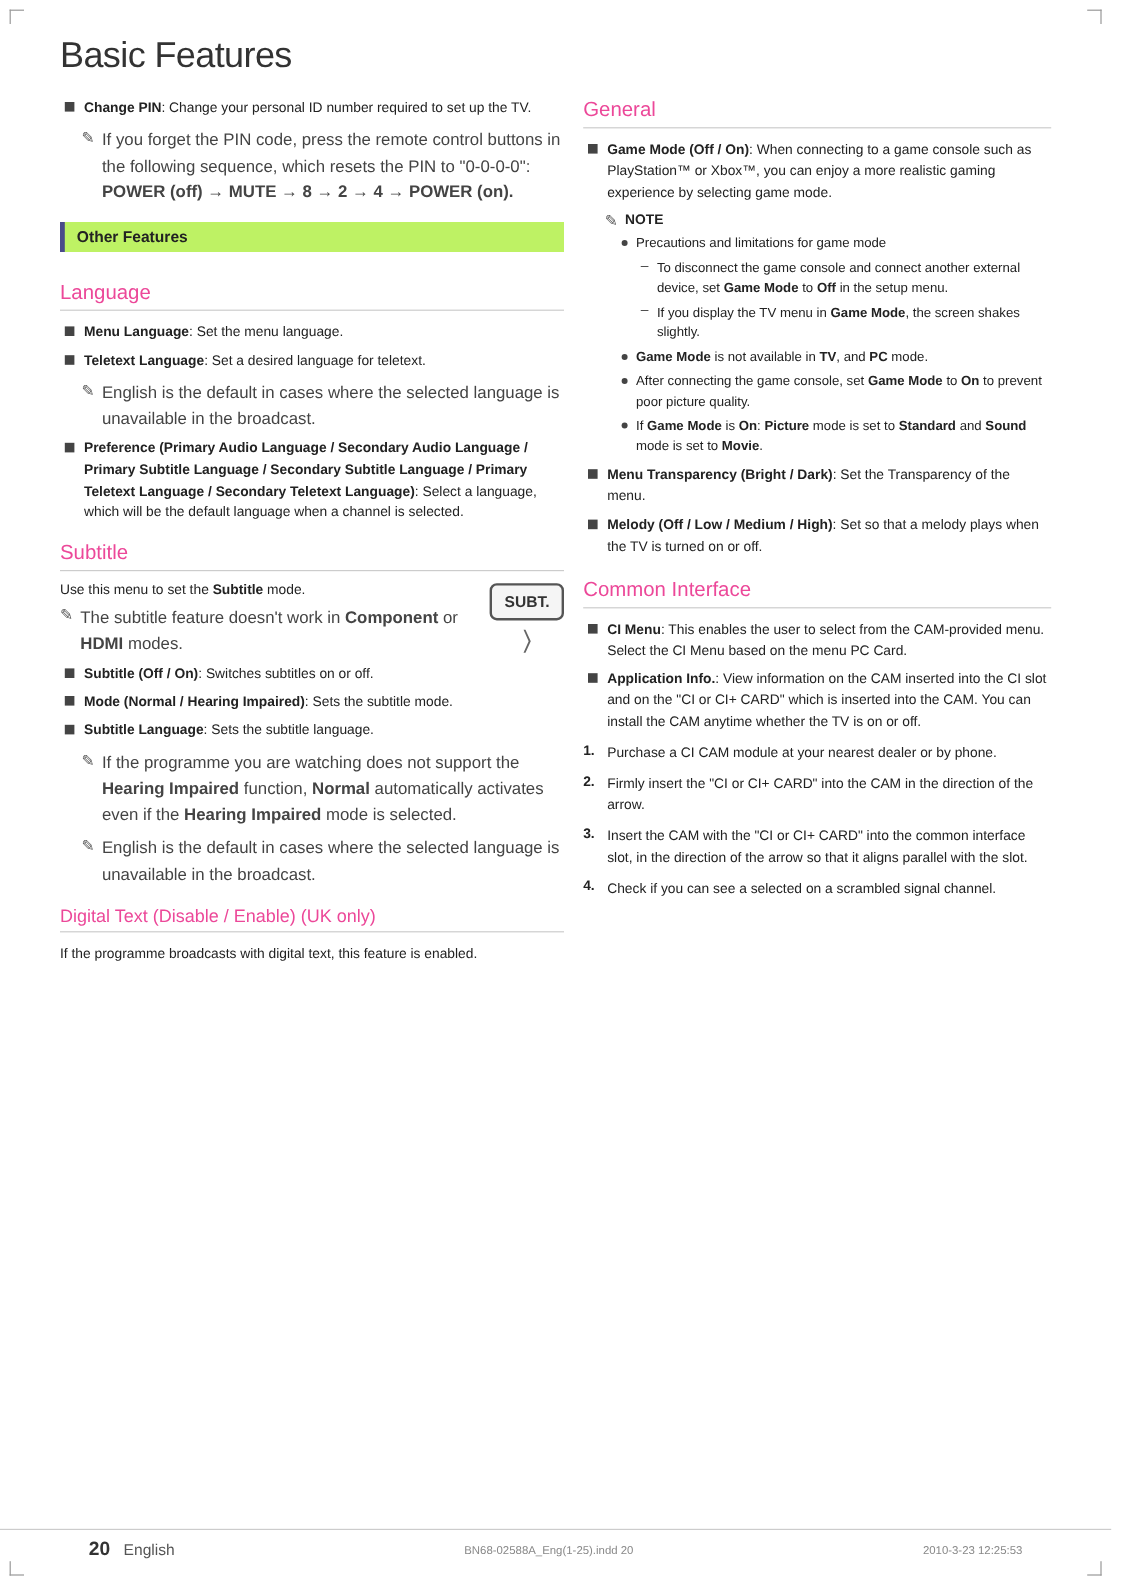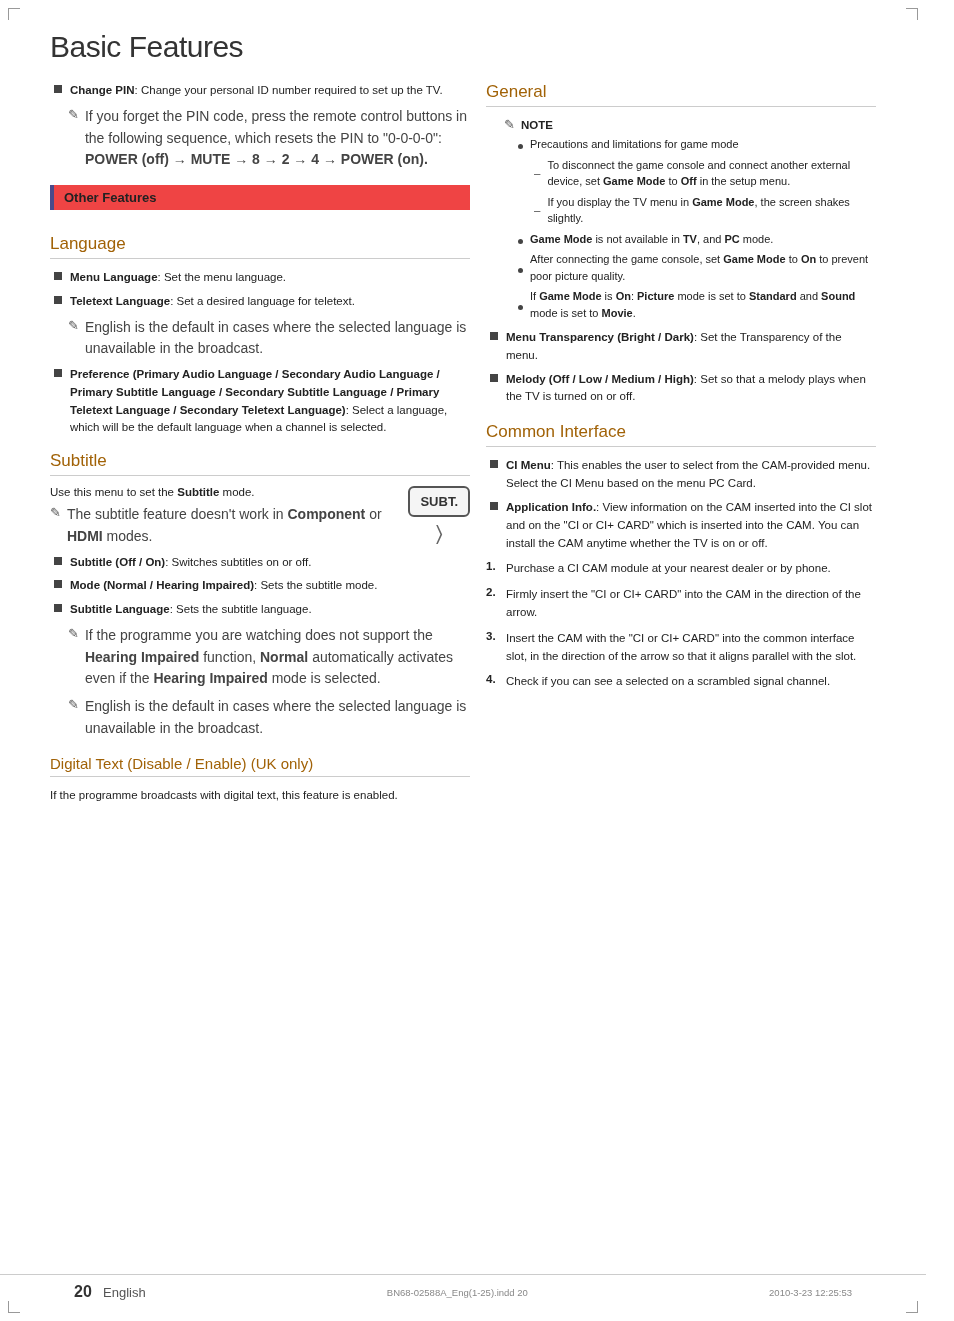--- a/index.html
+++ b/index.html
@@ -40,32 +40,32 @@
     }
     .two-col {
       display: flex;
       gap: 16px;
     }
     .left-col { width: 420px; flex-shrink: 0; }
     .right-col { flex: 1; }
 
     
     .section-heading-box {
-      background: #ef4444;
+      background: #bef264;
       border-left: 4px solid #4a4a8a;
       padding: 5px 10px;
       font-size: 13px;
       font-weight: bold;
       color: #222;
       margin-bottom: 24px;
     }
     .subsection-title {
       font-size: 17px;
       font-weight: 400;
-      color: #a16207;
+      color: #ec4899;
       border-bottom: 1px solid #ccc;
       padding-bottom: 4px;
       margin-bottom: 10px;
       margin-top: 16px;
     }
     .subsection-title:first-child { margin-top: 0; }
 
     .bullet-item {
       display: flex;
       align-items: flex-start;
@@ -103,21 +103,21 @@
     .note-heading {
       display: flex;
       align-items: center;
       margin-bottom: 4px;
       padding-left: 18px;
     }
     .note-heading-icon { font-size: 13px; margin-right: 6px; color: #555; }
     .note-heading-text { font-weight: bold; font-size: 11.5px; }
     .sub-bullet-item {
       display: flex;
-      align-items: center;
+      align-items: flex-start;
       margin-bottom: 4px;
     }
     .sub-bullet-dot {
       width: 5px;
       height: 5px;
       border-radius: 50%;
       background: #444;
       flex-shrink: 0;
       margin-top: 5px;
       margin-right: 7px;
@@ -315,20 +315,26 @@
 
       <div class="subsection-title" style="margin-top:16px;font-size:15px;">Digital Text (Disable / Enable) (UK only)</div>
       <p style="line-height:1.55;font-size:11.5px;">If the programme broadcasts with digital text, this feature is enabled.</p>
 
     </div>
 
     <div class="right-col">
 
       <div class="subsection-title" style="margin-top:0;">General</div>
 
+      <div class="bullet-item">
+        <div class="bullet-square"></div>
+        <div class="bullet-text">
+          <span class="bold">Game Mode (Off / On)</span><span>: When connecting to a game console such as PlayStation™ or Xbox™, you can enjoy a more realistic gaming experience by selecting game mode.</span>
+        </div>
+      </div>
 
       <div class="note-heading">
         <span class="note-heading-icon">✎</span>
         <span class="note-heading-text">NOTE</span>
       </div>
 
       <div style="padding-left:32px;">
 
         <div class="sub-bullet-item">
           <span class="sub-bullet-dot"></span>

